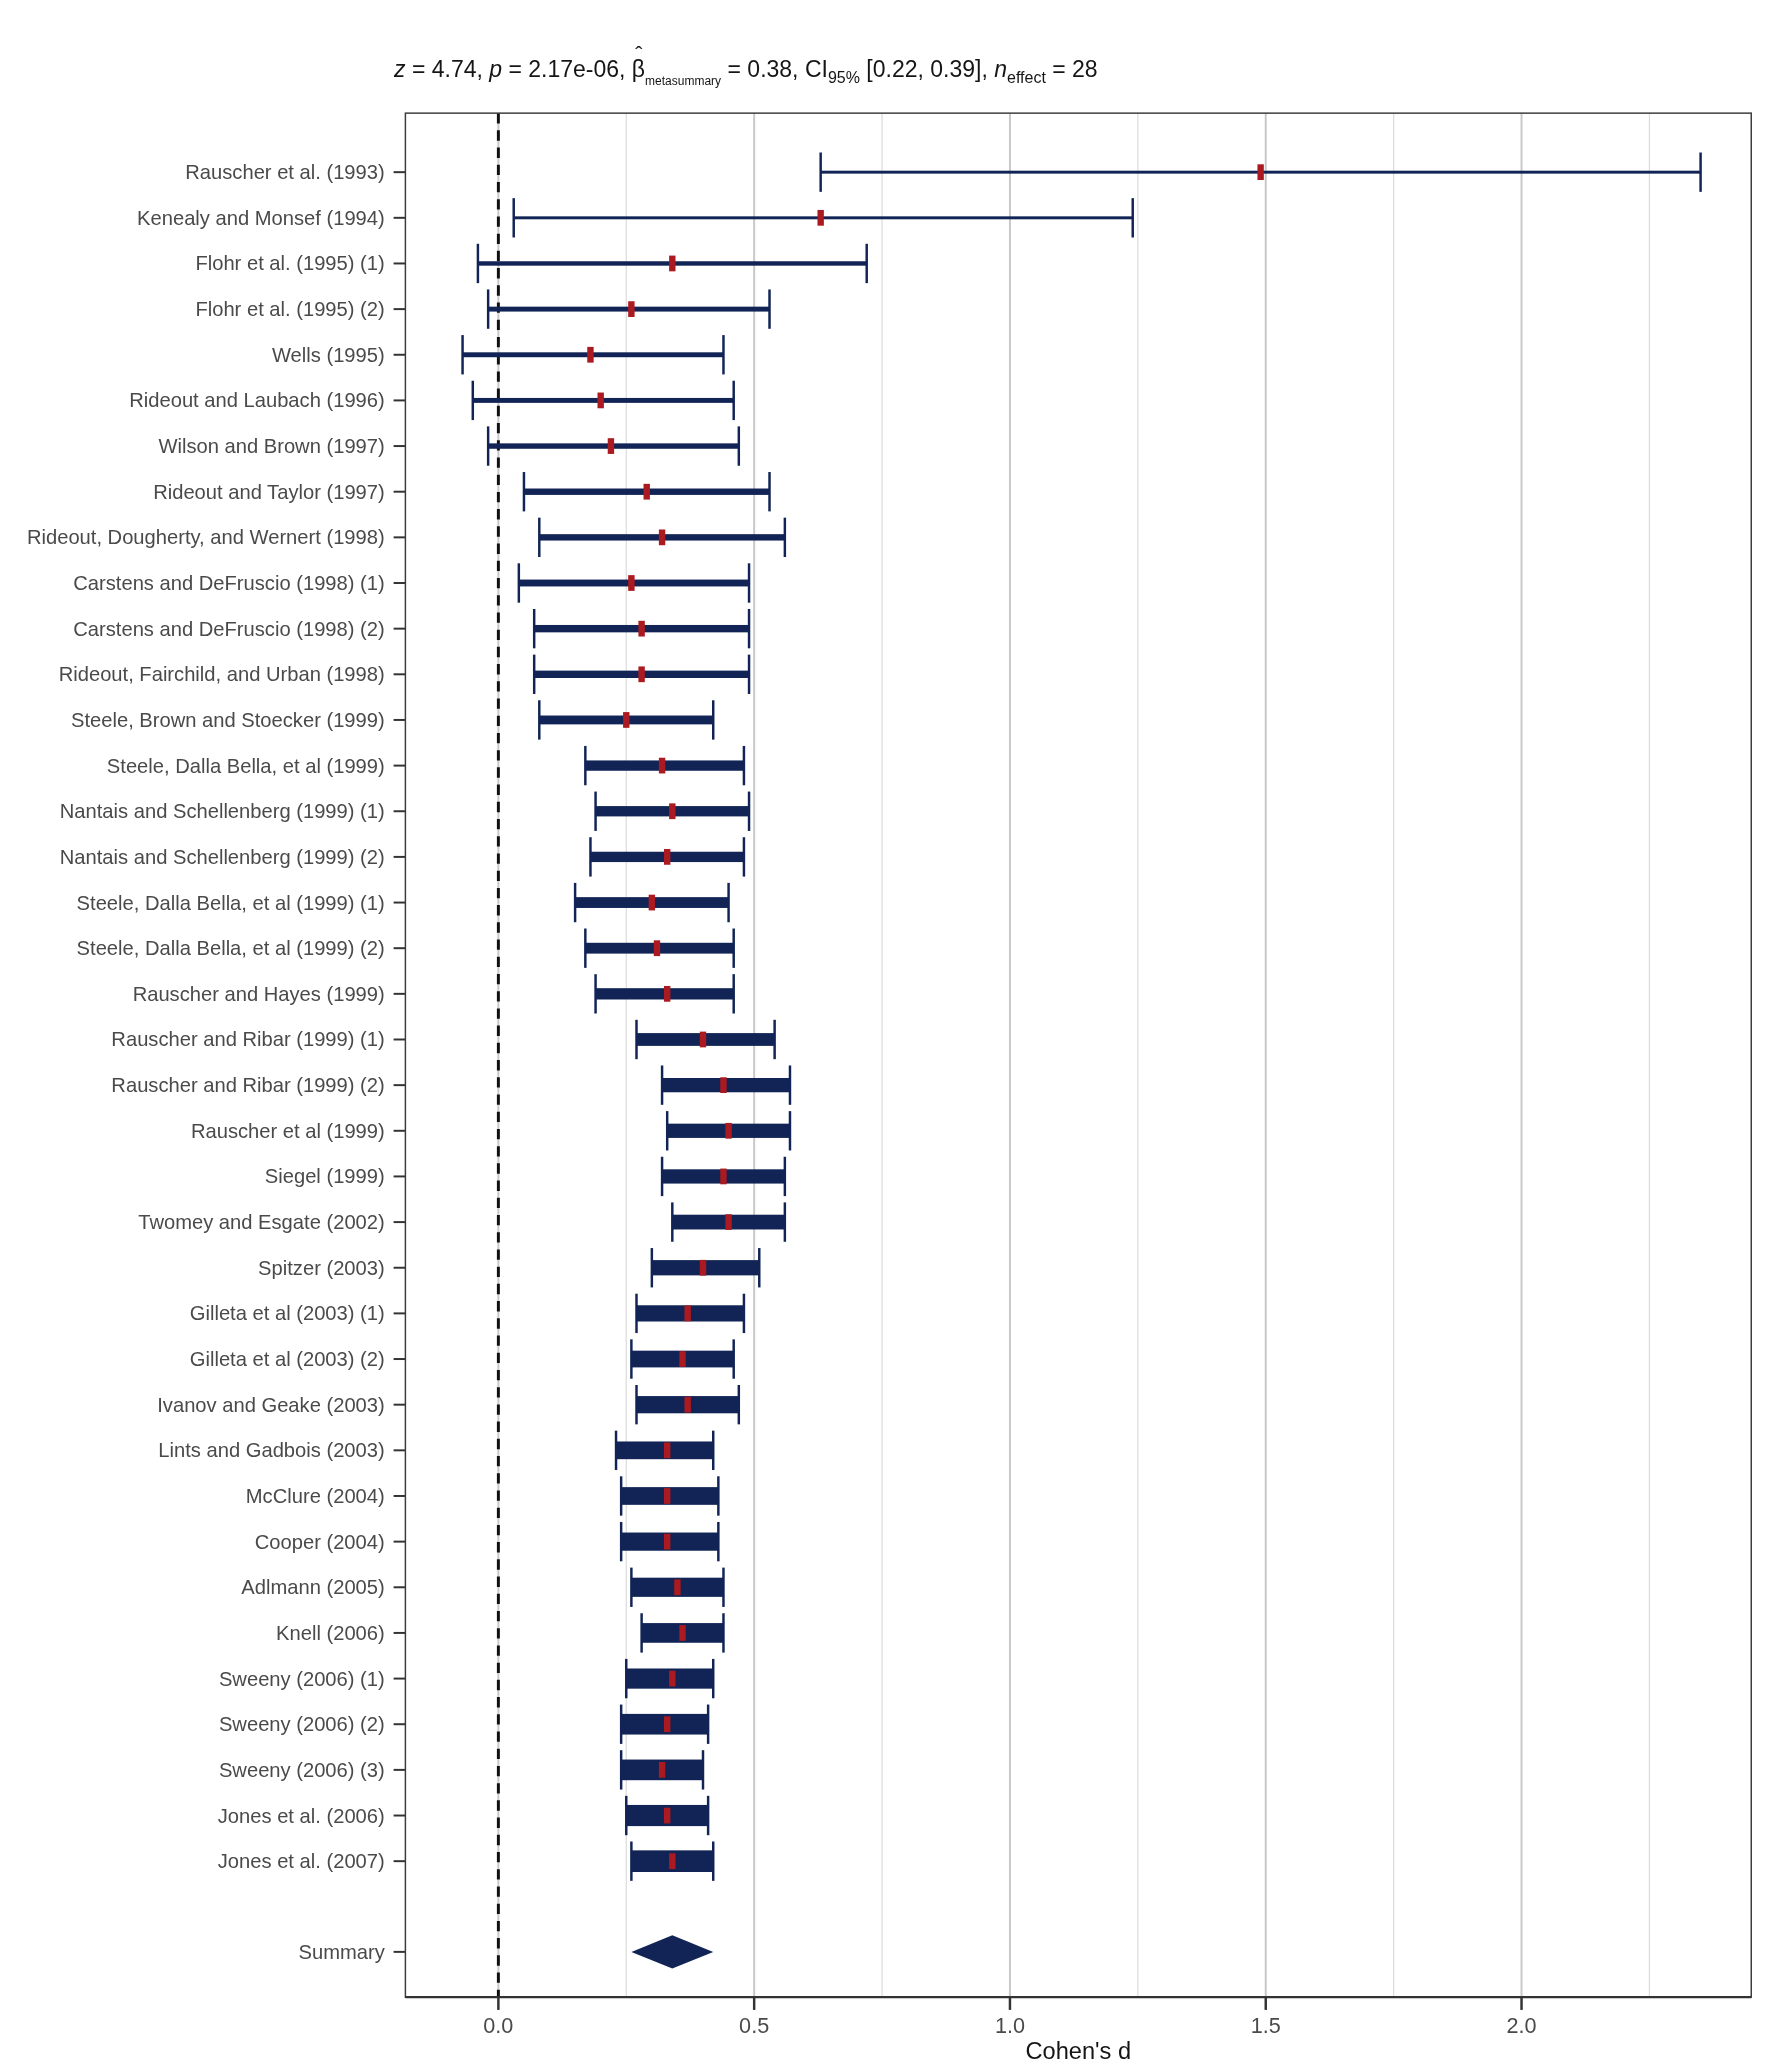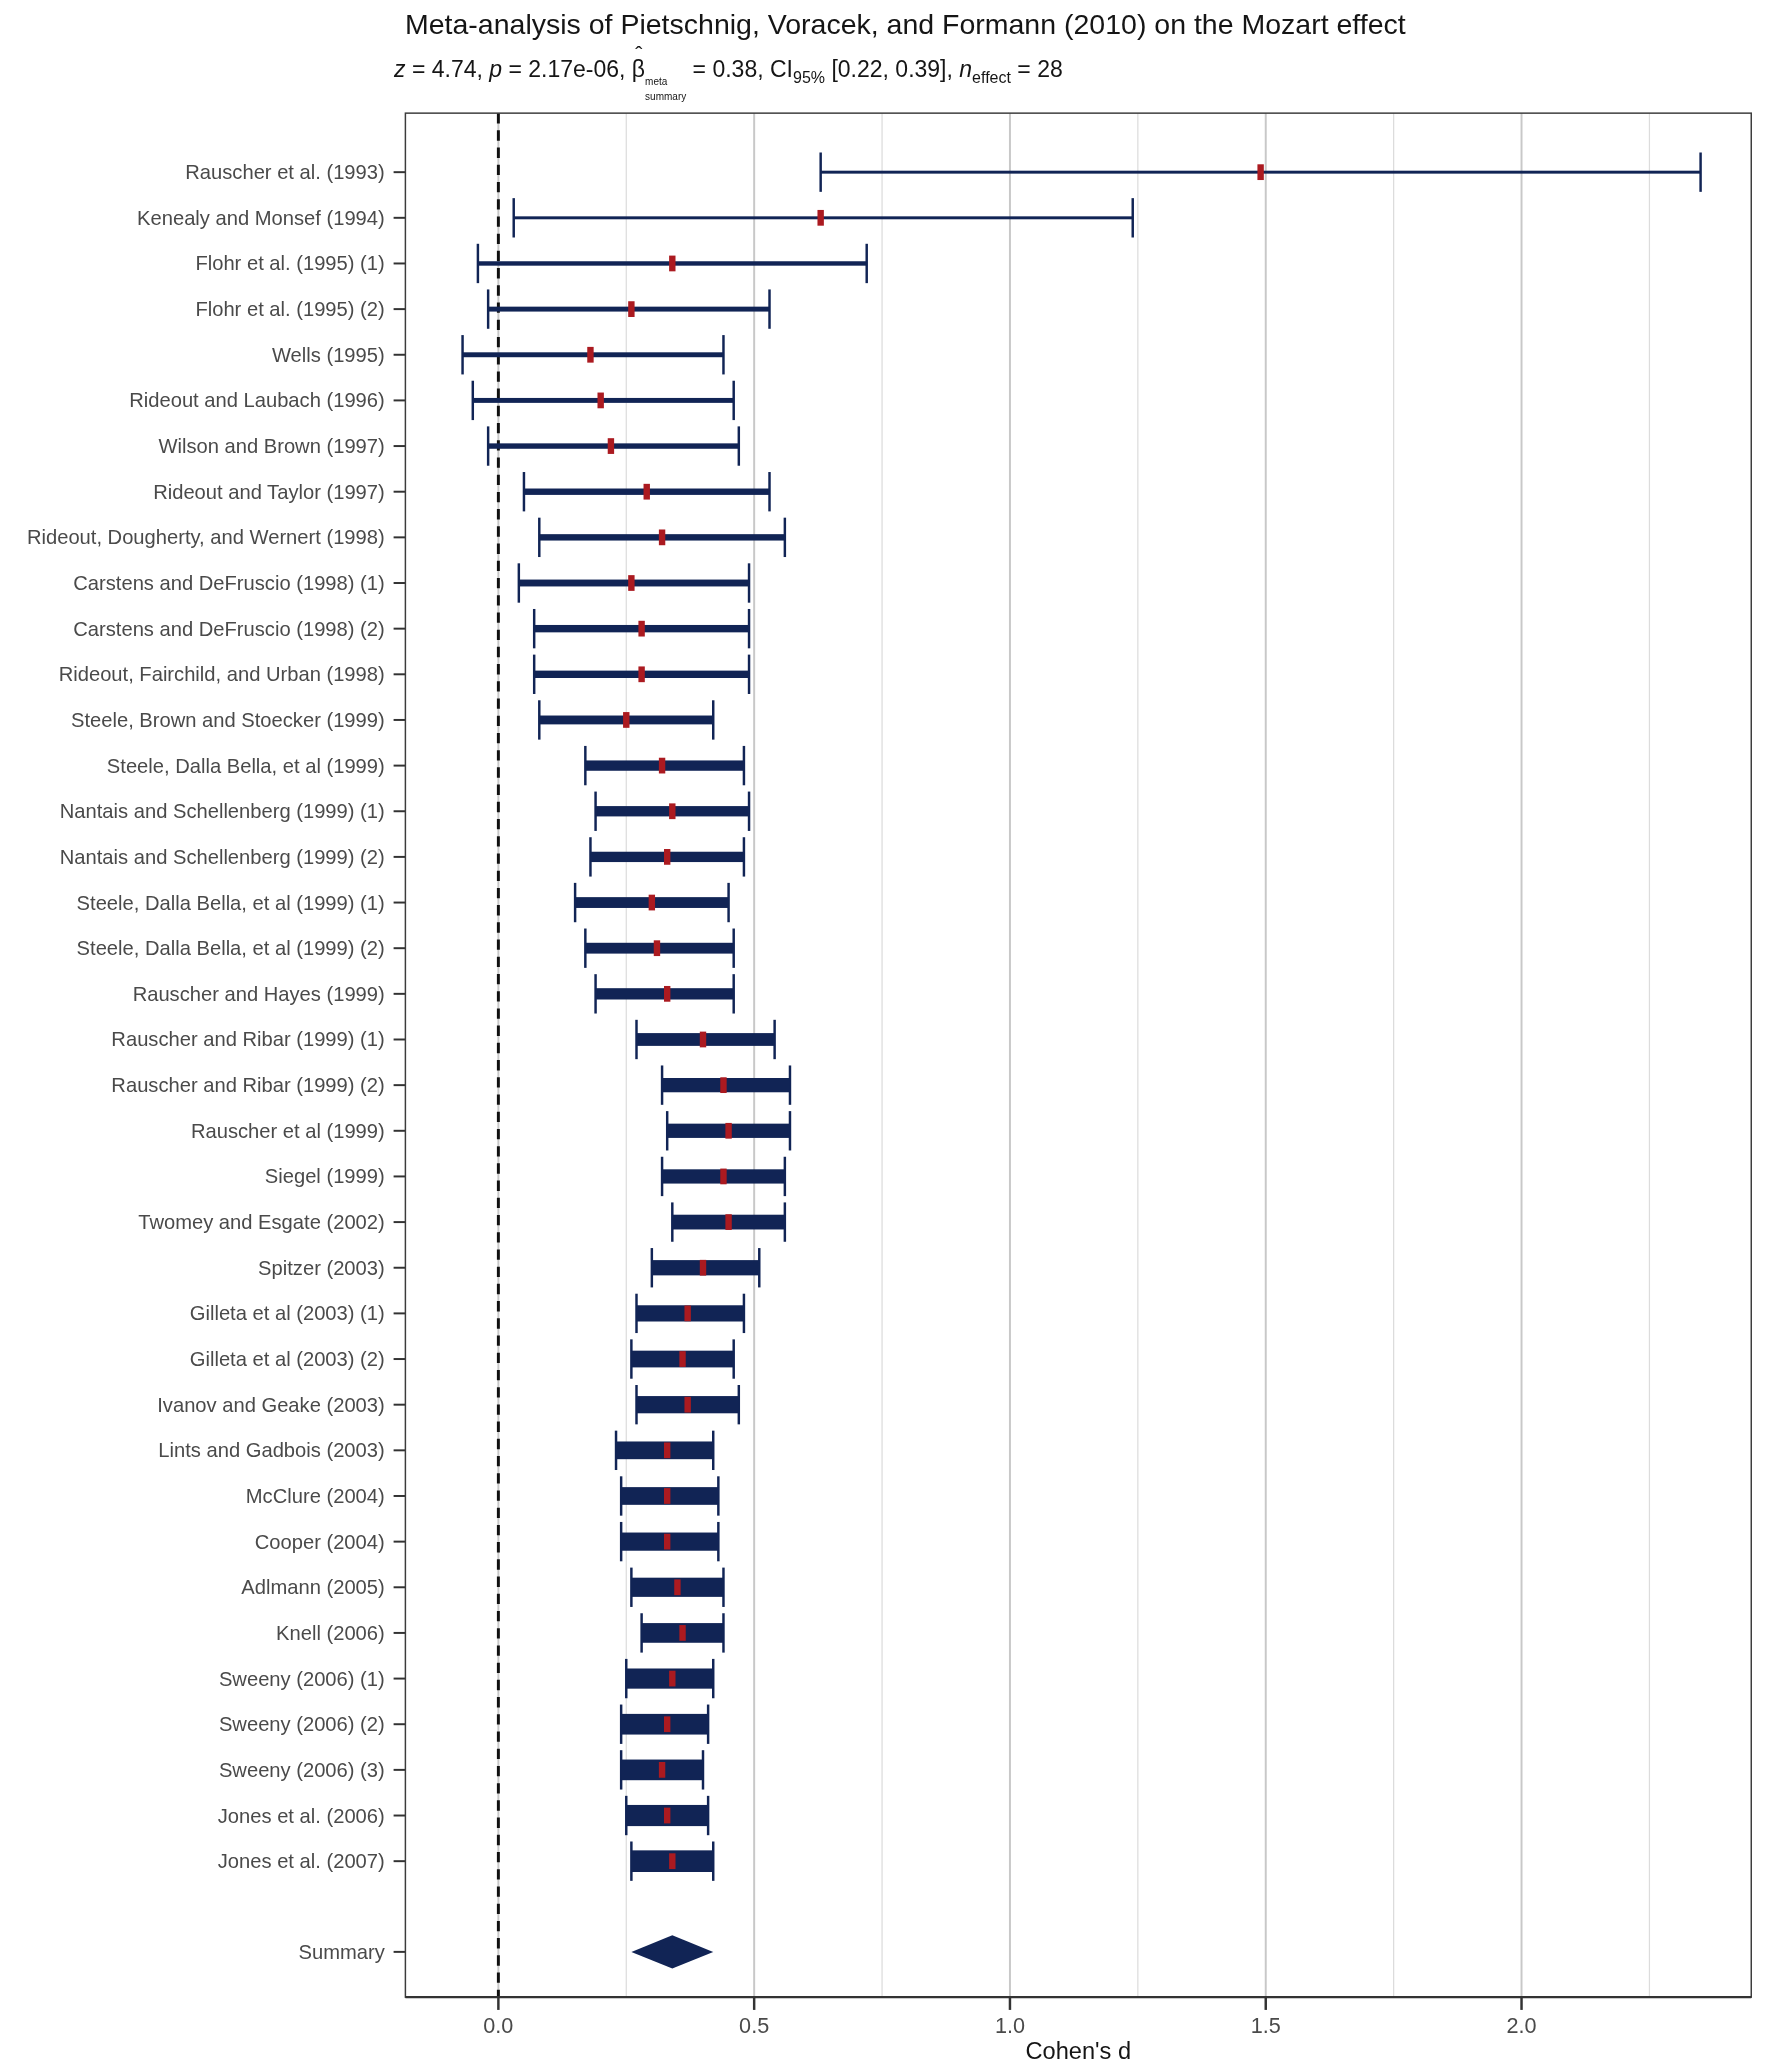--- a/index.html
+++ b/index.html
@@ -20,30 +20,29 @@
     font-size:23px;font-weight:400;color:#151515;
     white-space:nowrap;height:54px;line-height:49px;
   }
   .chart-subtitle .it{font-style:italic;}
   .chart-subtitle .sub{font-size:16px;vertical-align:-5.9px;}
   .chart-subtitle .bwrap{position:relative;display:inline-block;}
   .chart-subtitle .bwrap .hat{
     position:absolute;left:3.4px;top:-14.8px;font-size:21.6px;color:#151515;
   }
   .chart-subtitle .ud{
-    display:inline-flex;flex-direction:column;align-items:flex-start;
-    font-size:10px;line-height:14.8px;vertical-align:-7.9px;text-align:right;
+    display:inline-flex;flex-direction:row;align-items:flex-start;
+    font-size:12px;line-height:14.8px;vertical-align:-7.9px;text-align:right;
   }
   svg{position:absolute;left:0;top:0;}
 </style>
 </head>
 <body>
 
 <div class="page">
-  <div class="chart-title">Meta-analysis of Pietschnig, Voracek, and Formann (2010) on the Mozart effect</div>
   <div class="chart-subtitle"><span class="it">z</span><span> = 4.74, </span><span class="it">p</span><span> = 2.17e-06, </span><span class="bwrap"><span>β</span><span class="hat">ˆ</span></span><span class="ud">
         <span>meta</span>
         <span>summary</span>
       </span><span> = 0.38, CI</span><span class="sub">95%</span><span> [0.22, 0.39], </span><span class="it">n</span><span class="sub">effect</span><span> = 28</span></div>
   <svg id="plot" width="1771" height="2066" viewBox="0 0 3600 4200">
       <rect x="824" y="230" width="2736" height="3830" fill="#ffffff"></rect>
       <line x1="1273" y1="230" x2="1273" y2="4060" stroke="#dcdcdc" stroke-width="2.5"></line>
       <line x1="1793" y1="230" x2="1793" y2="4060" stroke="#dcdcdc" stroke-width="2.5"></line>
       <line x1="2313" y1="230" x2="2313" y2="4060" stroke="#dcdcdc" stroke-width="2.5"></line>
       <line x1="2833" y1="230" x2="2833" y2="4060" stroke="#dcdcdc" stroke-width="2.5"></line>

